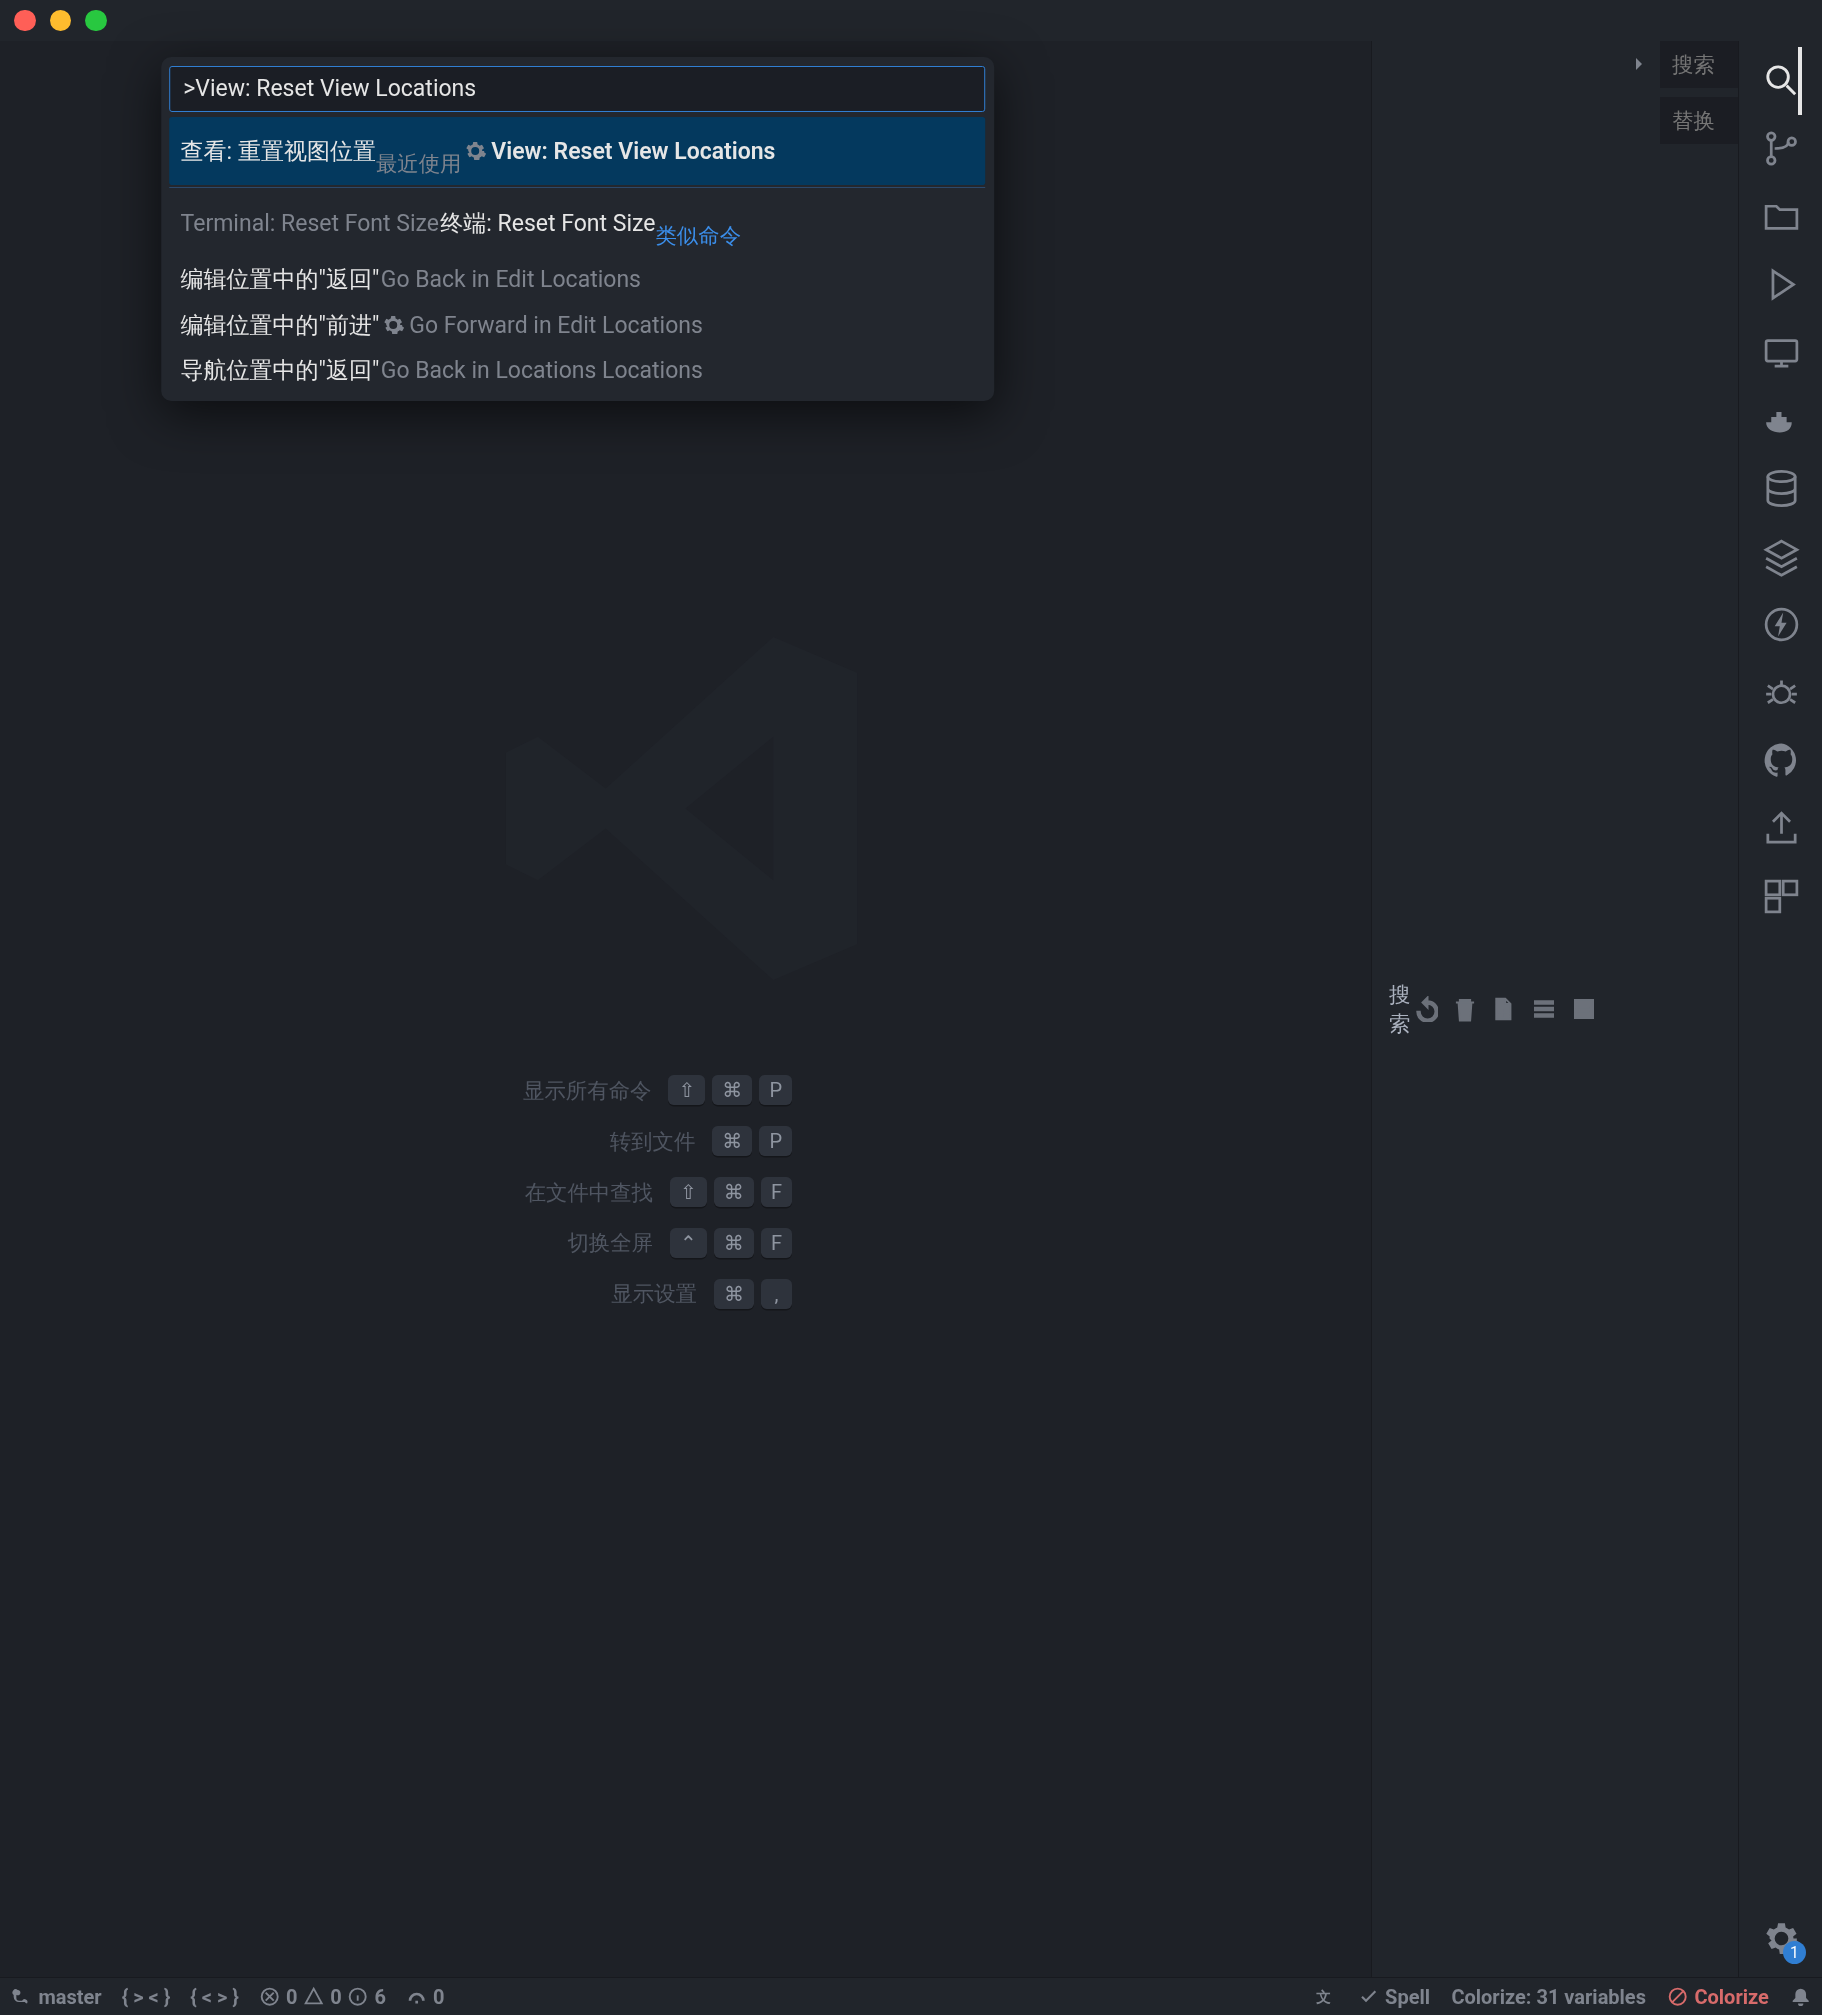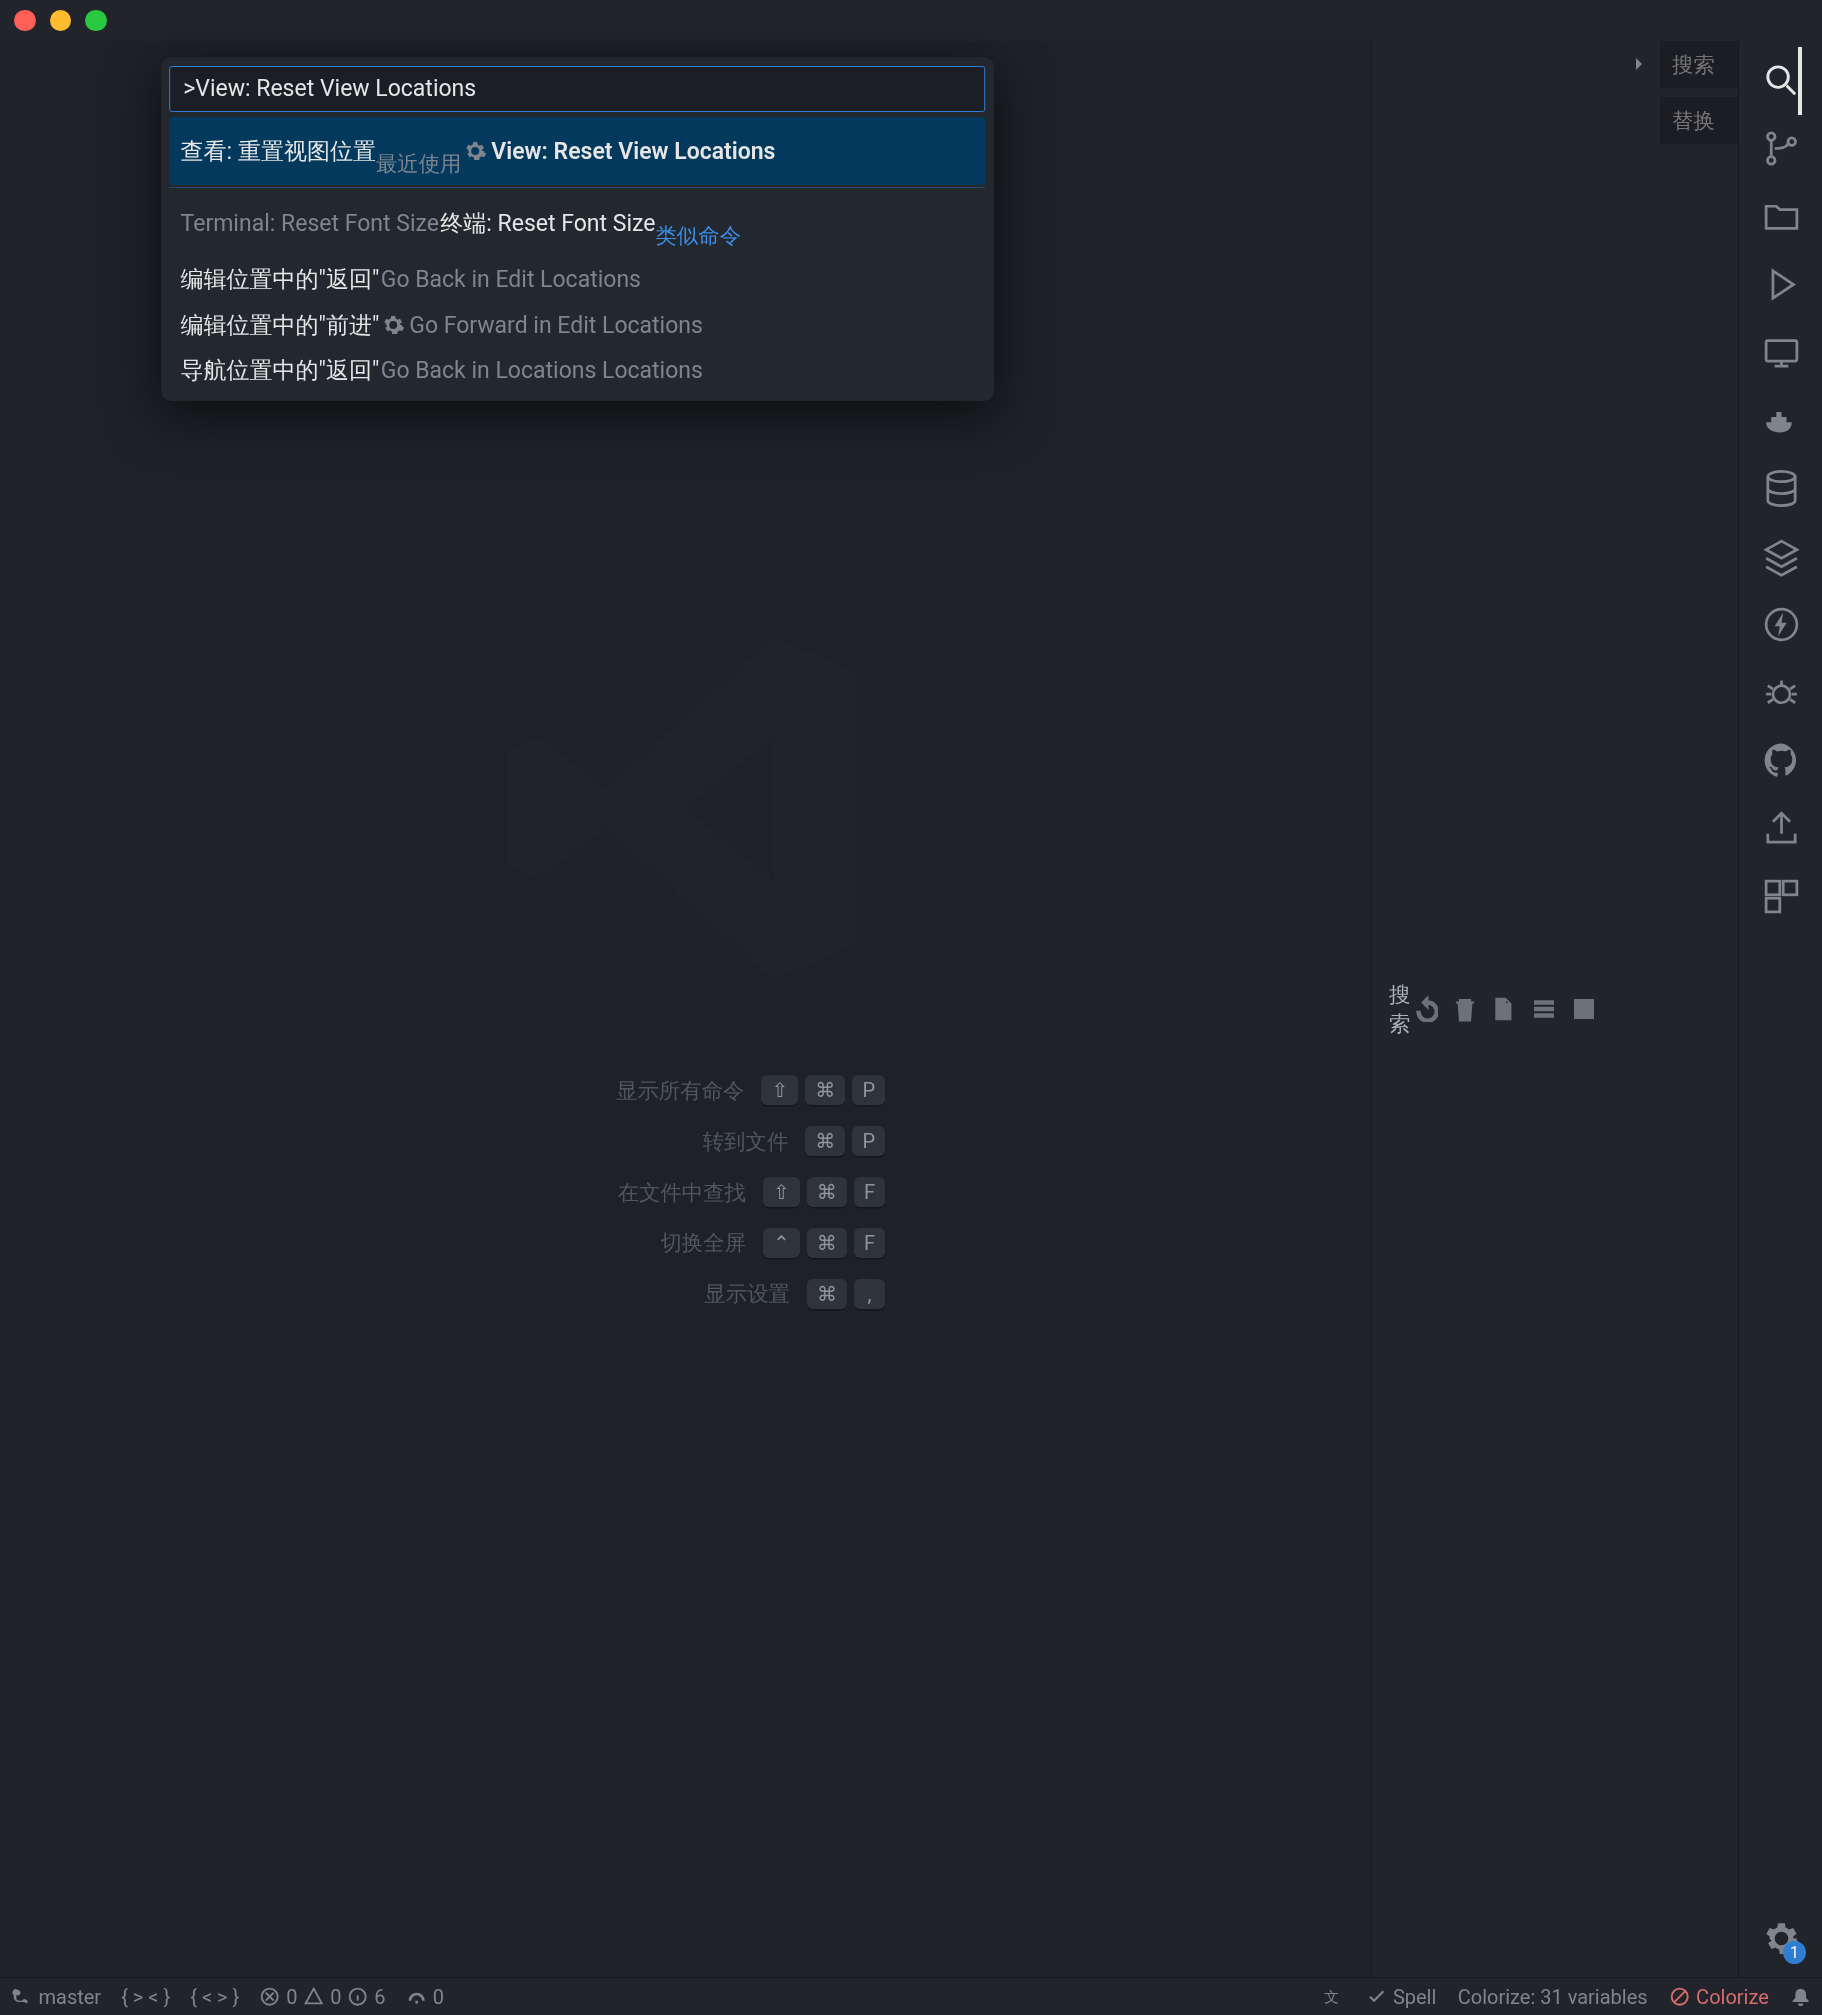--- a/index.html
+++ b/index.html
@@ -32,21 +32,21 @@
   
   .titlebar{height:41px;background:var(--panel);display:flex;align-items:center;padding:0 14.2px;}
   .traffic{display:flex;gap:14.2px;}
   .traffic span{width:21.4px;height:21.4px;border-radius:50%;display:inline-block;}
   .tl-close{background:#ff5f57;}
   .tl-min{background:#febc2e;}
   .tl-max{background:#28c840;}
   
   .main{flex:1;display:flex;position:relative;}
   .editor-area{flex:1;background:var(--bg);position:relative;display:flex;align-items:center;justify-content:center;}
-  .vscode-watermark{display:flex;flex-direction:column;align-items:flex-end;gap:17px;opacity:.8;position:relative;top:-50px;}
+  .vscode-watermark{display:flex;flex-direction:column;align-items:flex-start;gap:17px;opacity:.8;position:relative;top:-50px;}
   .vscode-logo{width:399px;height:399px;opacity:.25;margin-bottom:50px;}
   .welcome-commands{display:flex;flex-direction:column;gap:21.4px;}
   .welcome-row{display:flex;align-items:center;justify-content:flex-end;gap:17px;color:var(--text-dimmer);font-size:21.4px;width:306px;}
   .welcome-row .label{flex:0 0 auto;text-align:right;}
   .keys{display:flex;gap:7.1px;}
   .key{background:var(--key-bg);color:var(--text);padding:2.8px 10px;border-radius:5.7px;font-size:20px;min-width:31px;text-align:center;box-shadow:0 1.4px 0 rgba(0,0,0,.4);}
   
   .side-panel{width:367px;background:var(--panel);border-left:0.7px solid var(--border);display:flex;flex-direction:row;}
   .side-header{display:flex;align-items:center;padding:10px 14.2px 10px 17px;color:var(--text);font-size:21.4px;}
   .side-header .title{flex:1;}
@@ -87,21 +87,21 @@
   .p-item .sub{color:var(--text-dim);font-size:23px;flex:1;}
   .p-item.selected .sub{color:#e6e6e6;font-weight:600;}
   .p-item .tag{color:var(--text-dim);font-size:21.4px;margin-left:auto;margin-top:25px;}
   .p-item .tag.link{color:var(--accent);}
   .p-item .gear{color:var(--text-dim);width:28.5px;display:flex;align-items:center;justify-content:center;}
   .p-sep{border-bottom:0.7px solid #3b8eea55;margin:1.4px 0;}
   
   .statusbar{height:38px;background:var(--status);border-top:0.7px solid var(--border);display:flex;align-items:center;font-size:20px;color:var(--text-dim);padding:0 11.4px;gap:20px;}
   .statusbar .left{display:flex;gap:20px;align-items:center;}
   .statusbar .right{margin-left:auto;display:flex;gap:21.4px;align-items:center;}
-  .status-item{display:flex;align-items:center;gap:5.7px;cursor:pointer;}
+  .status-item{display:flex;align-items:center;gap:5.7px;cursor:pointer;font-weight:bold;}
   .status-item svg{width:21.4px;height:21.4px;}
   .status-item.err{color:#d86b6b;}
 </style>
 </head>
 <body>
 
 <div class="window">
   <div class="titlebar">
     <div class="traffic">
       <span class="tl-close"></span>

